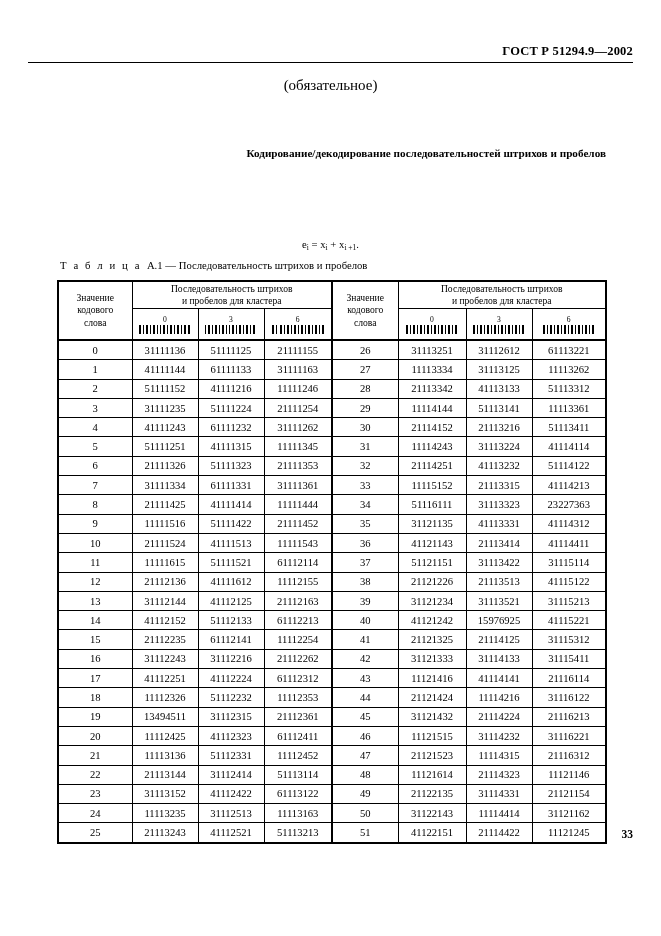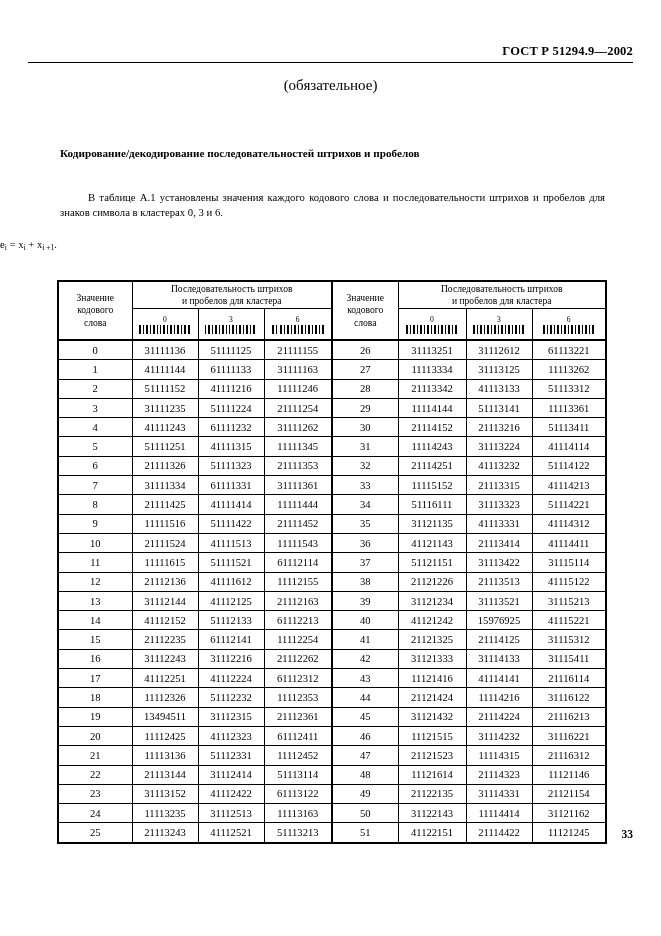--- a/index.html
+++ b/index.html
@@ -49,21 +49,21 @@
     font-size: 11.5px;
     line-height: 15px;
   }
   .appendix .line2 { font-size: 15px; }
 
   
   .doc-title {
     position: absolute;
     left: 60px; right: 55px;
     top: 145px;
-    text-align: left;
+    text-align: right;
     font-size: 11.2px;
     font-weight: bold;
     line-height: 16px;
   }
 
   
   .body-text {
     position: absolute;
     left: 60px;
     width: 545px;
@@ -72,20 +72,21 @@
     line-height: 14.6px;
     text-align: justify;
   }
   .body-text p { margin: 0; }
   .body-text p.indent { text-indent: 28px; }
 
   .formula {
     position: absolute;
     left: 0; right: 0;
     top: 238px;
+    text-align: center;
     font-size: 10.7px;
   }
   .formula sub { font-size: 7.5px; vertical-align: -0.22em; }
 
   .table-caption {
     position: absolute;
     left: 60px;
     top: 259px;
     font-size: 10.7px;
     white-space: nowrap;
@@ -162,25 +163,25 @@
 
   <div class="appendix">
     <div class="line2">(обязательное)</div>
   </div>
 
   <div class="doc-title">
     <div>Кодирование/декодирование последовательностей штрихов и пробелов</div>
   </div>
 
   <div class="body-text">
-    <p class="indent">В таблице А.1 установлены значения каждого кодового слова и последовательности штрихов и пробелов для знаков символа в кластерах 0, 3 и 6.</p>
   </div>
 
   <div class="formula"><span>e</span><sub>i</sub><span> = x</span><sub>i</sub><span> + x</span><sub>i +1</sub><span>.</span></div>
 
+  <div class="table-caption"><span class="sp">Т а б л и ц а</span>&nbsp; <span>А.1</span> <span>—</span> <span>Последовательность штрихов и пробелов</span></div>
 
   <div class="tbl-wrap">
     <table class="seq">
       <colgroup>
         <col style="width:74px">
         <col style="width:66px">
         <col style="width:66px">
         <col style="width:68px">
         <col style="width:66px">
         <col style="width:68px">
@@ -425,21 +426,21 @@
             <td class="seqv outer-r">41114213</td>
           </tr>
           <tr>
             <td class="num outer-l">8</td>
             <td class="seqv">21111425</td>
             <td class="seqv">41111414</td>
             <td class="seqv">11111444</td>
             <td class="num midsep">34</td>
             <td class="seqv">51116111</td>
             <td class="seqv">31113323</td>
-            <td class="seqv outer-r">51114221</td>
+            <td class="seqv outer-r">23227363</td>
           </tr>
           <tr>
             <td class="num outer-l">9</td>
             <td class="seqv">11111516</td>
             <td class="seqv">51111422</td>
             <td class="seqv">21111452</td>
             <td class="num midsep">35</td>
             <td class="seqv">31121135</td>
             <td class="seqv">41113331</td>
             <td class="seqv outer-r">41114312</td>

